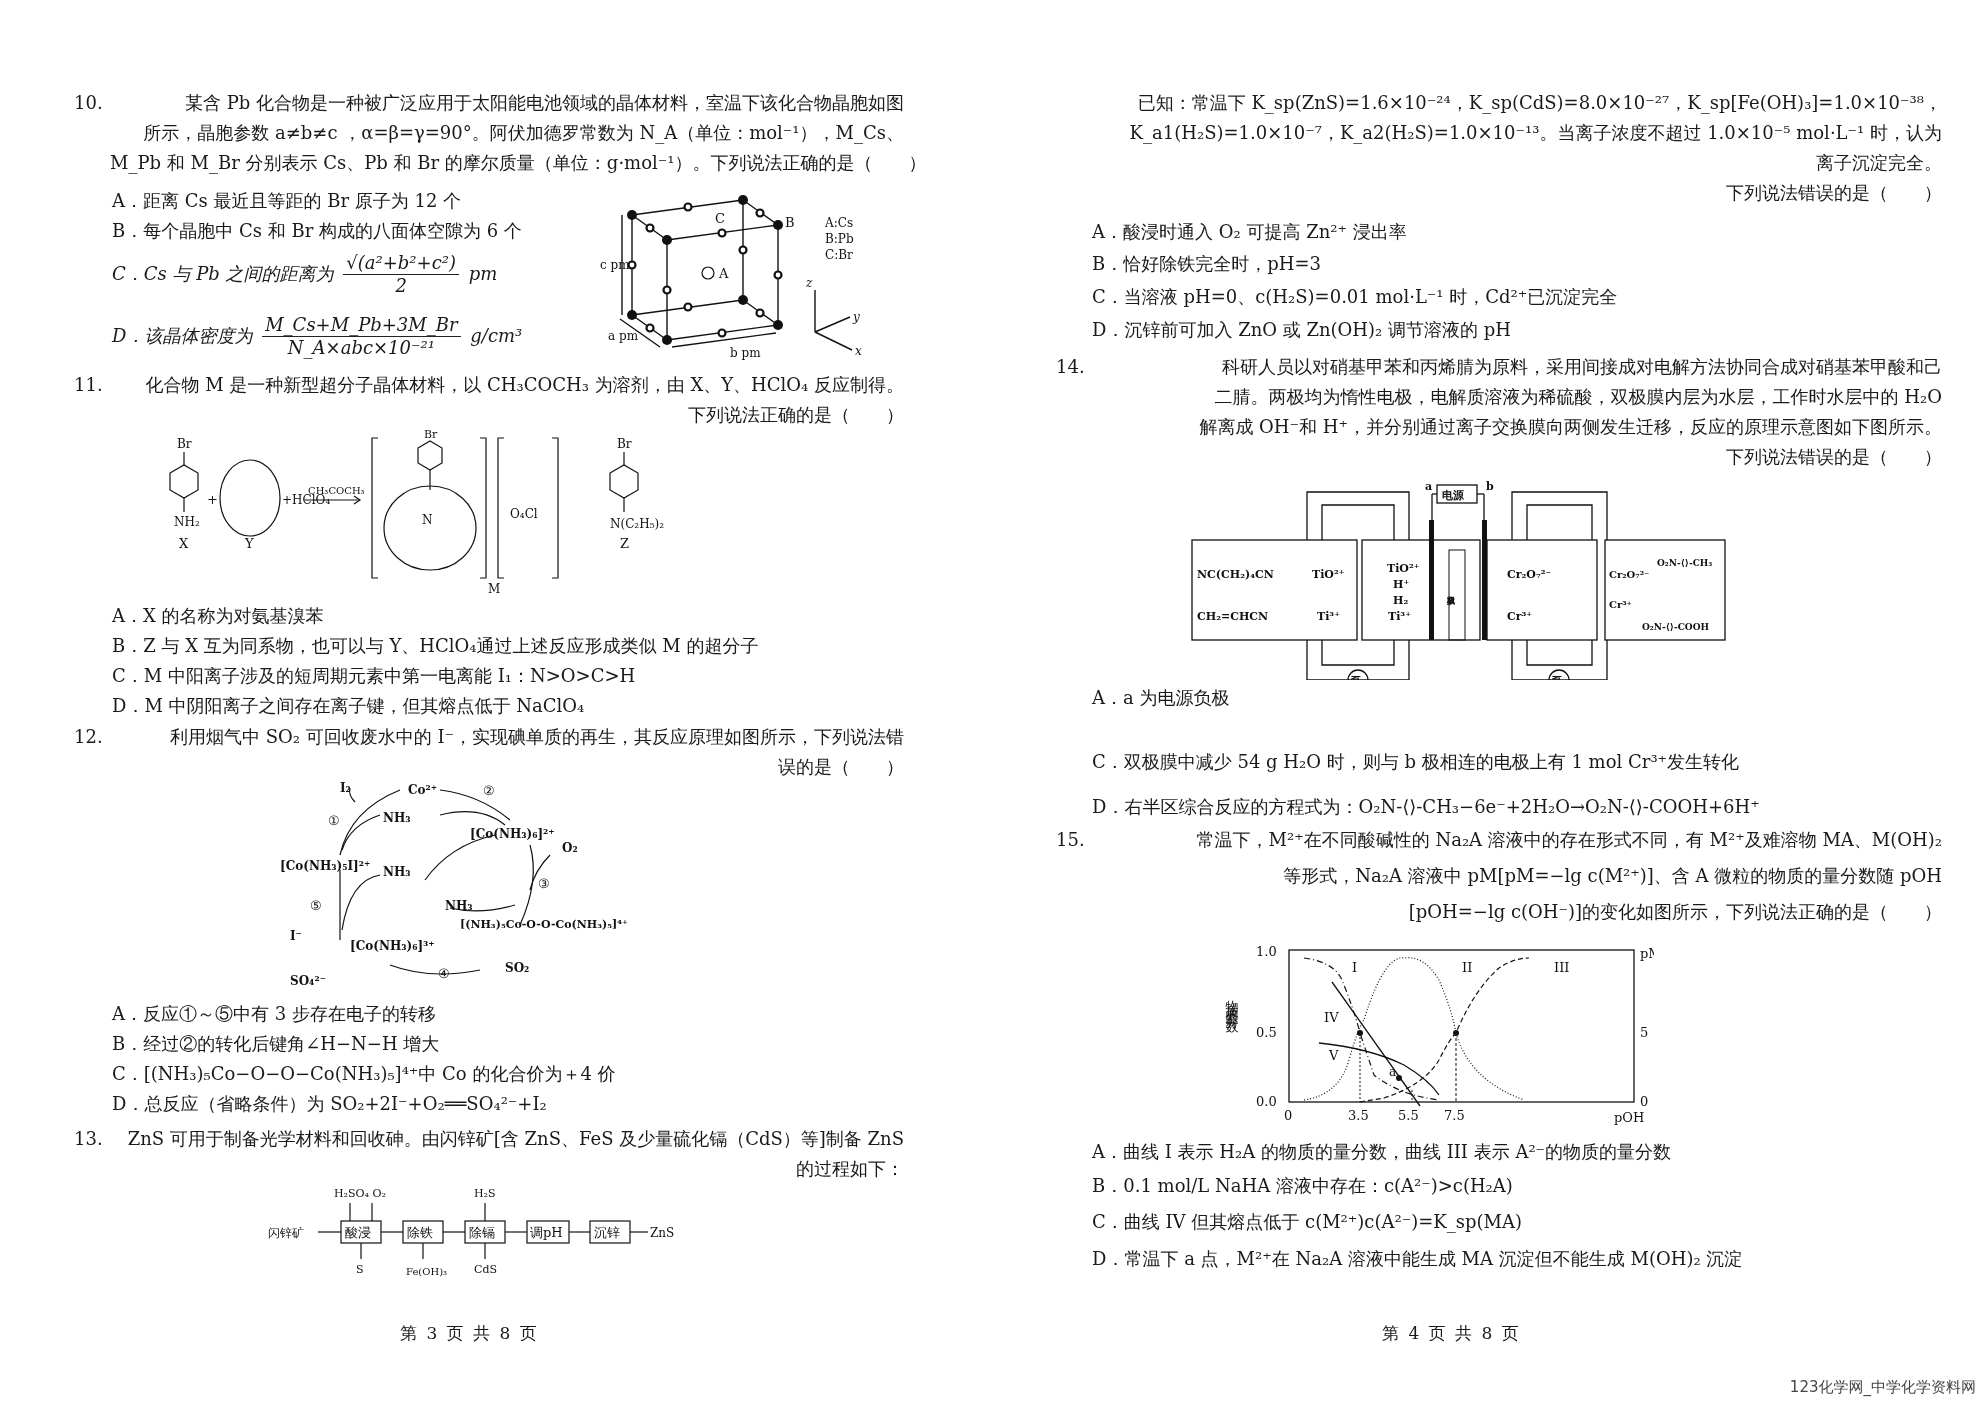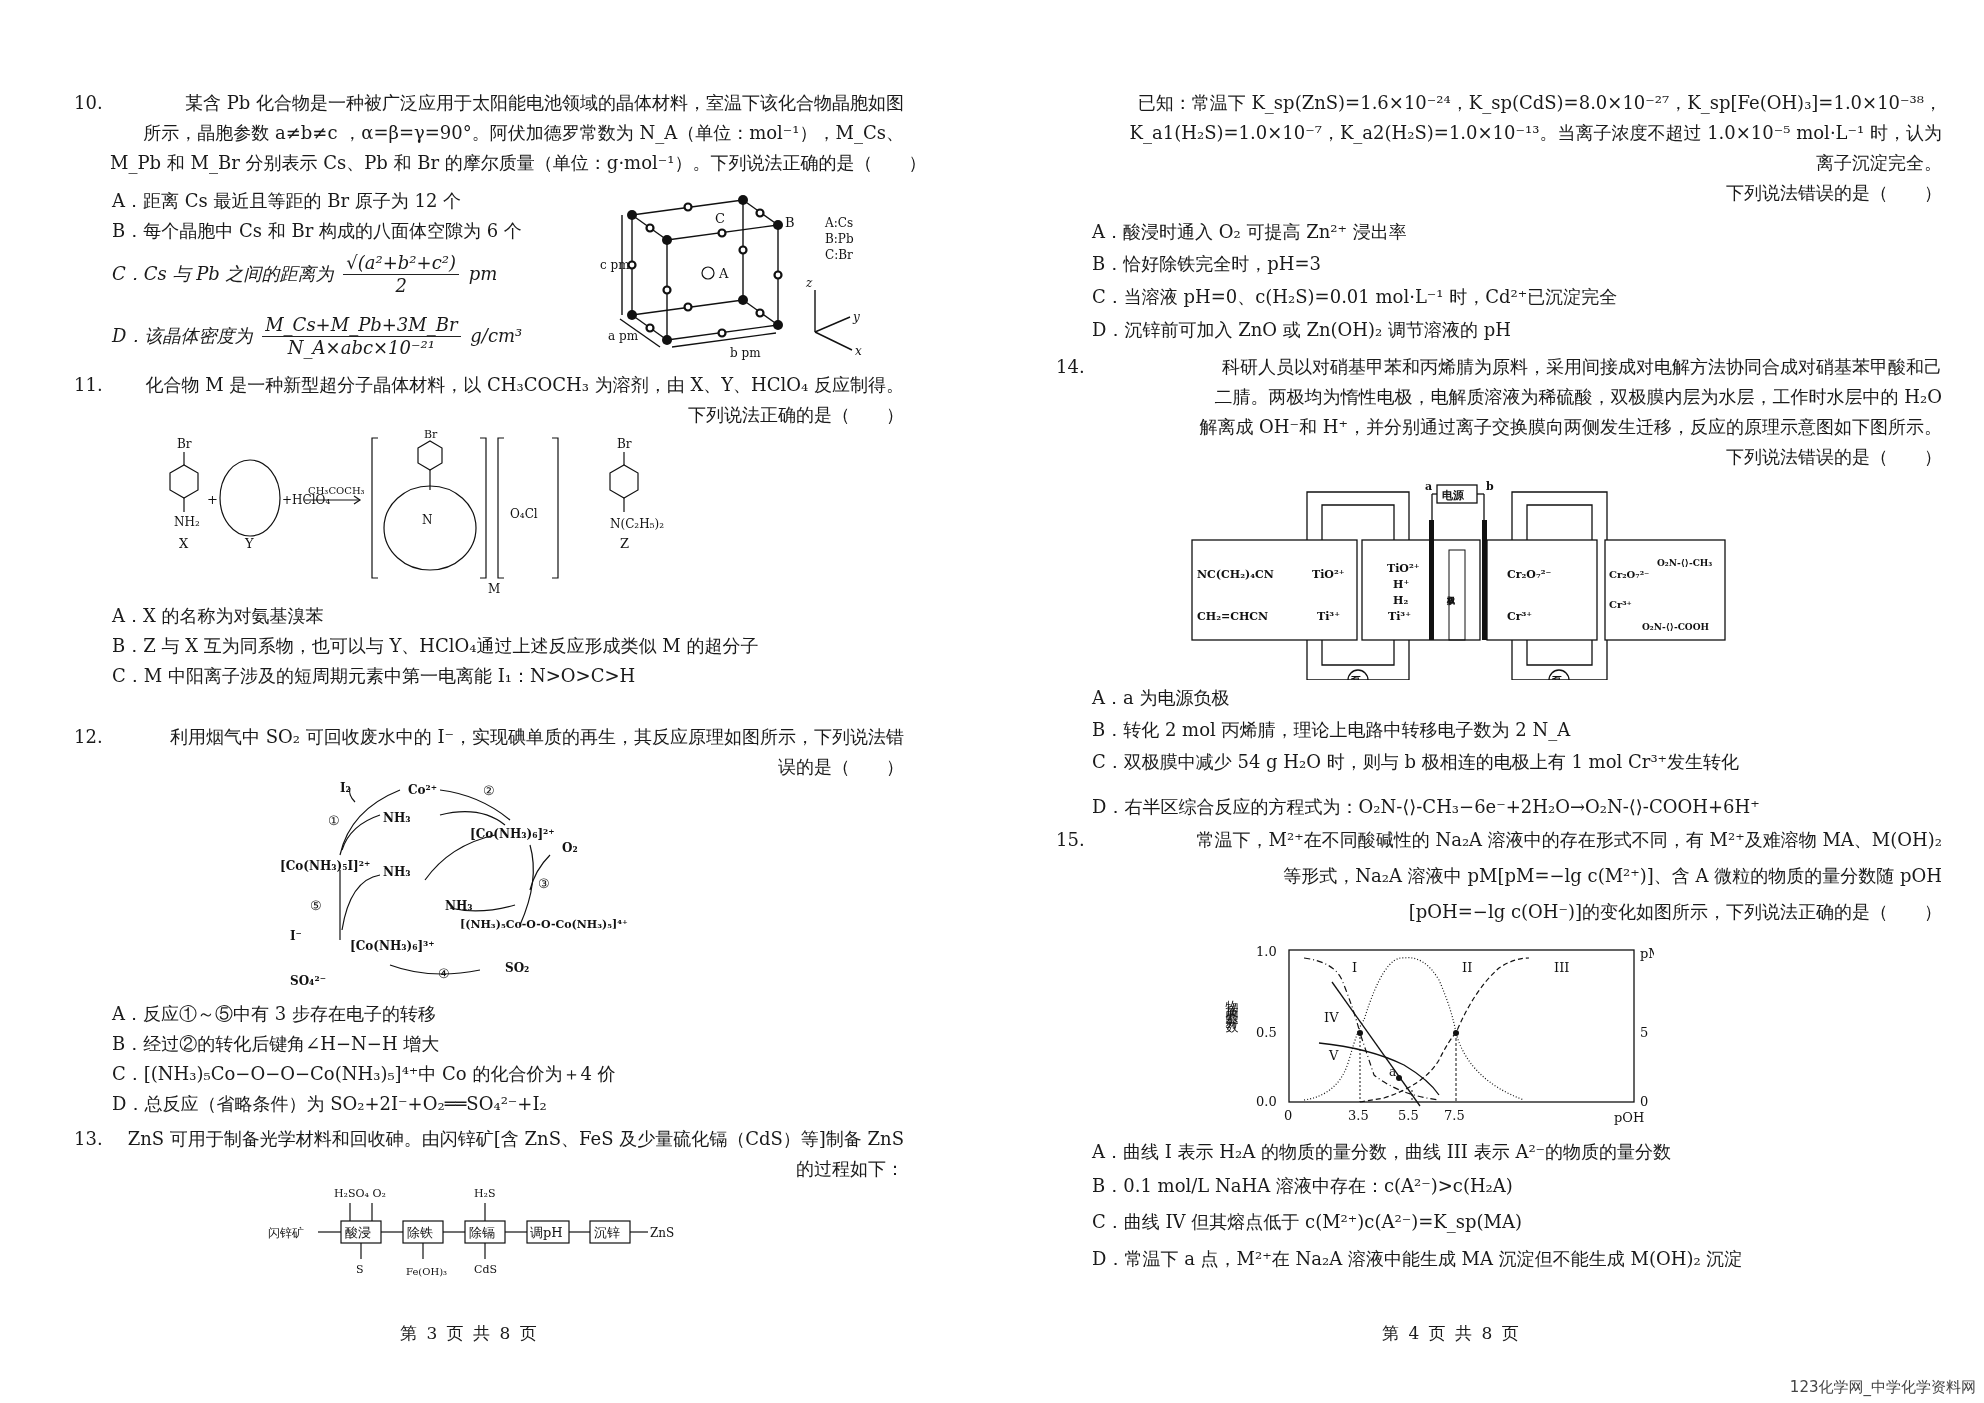--- a/index.html
+++ b/index.html
@@ -167,20 +167,21 @@
       <text x="338" y="165" font-size="12">M</text>
       <text x="467" y="20" font-size="12">Br</text>
       <text x="460" y="100" font-size="12">N(C₂H₅)₂</text>
       <text x="470" y="120" font-size="13">Z</text>
     </svg>
   </div>
 
   <div class="opt" style="left:112px;top:602px;">A．X 的名称为对氨基溴苯</div>
   <div class="opt" style="left:112px;top:632px;">B．Z 与 X 互为同系物，也可以与 Y、HClO₄通过上述反应形成类似 M 的超分子</div>
   <div class="opt" style="left:112px;top:662px;">C．M 中阳离子涉及的短周期元素中第一电离能 I₁：N&gt;O&gt;C&gt;H</div>
+  <div class="opt" style="left:112px;top:692px;">D．M 中阴阳离子之间存在离子键，但其熔点低于 NaClO₄</div>
 
   <div class="q" style="left:74px;top:722px;width:830px;">
     <span class="qnum">12.</span>
     <div class="qtext">
       <div class="line">利用烟气中 SO₂ 可回收废水中的 I⁻，实现碘单质的再生，其反应原理如图所示，下列说法错</div>
       <div class="line">误的是（　　）</div>
     </div>
   </div>
 
   <div class="fig" style="left:280px;top:780px;">
@@ -345,21 +346,20 @@
       <text x="320" y="98" font-size="11" font-weight="bold">Cr₂O₇²⁻</text>
       <text x="320" y="140" font-size="11" font-weight="bold">Cr³⁺</text>
       <text x="422" y="98" font-size="10" font-weight="bold">Cr₂O₇²⁻</text>
       <text x="470" y="86" font-size="9" font-weight="bold">O₂N-⟨⟩-CH₃</text>
       <text x="422" y="128" font-size="10" font-weight="bold">Cr³⁺</text>
       <text x="455" y="150" font-size="9" font-weight="bold">O₂N-⟨⟩-COOH</text>
     </svg>
   </div>
 
   <div class="opt" style="left:100px;top:684px;">A．a 为电源负极</div>
-  <div class="opt" style="left:100px;top:716px;">B．转化 2 mol 丙烯腈，理论上电路中转移电子数为 2 N_A</div>
   <div class="opt" style="left:100px;top:748px;">C．双极膜中减少 54 g H₂O 时，则与 b 极相连的电极上有 1 mol Cr³⁺发生转化</div>
   <div class="opt" style="left:100px;top:781px;margin-top:12px;">D．右半区综合反应的方程式为：O₂N-⟨⟩-CH₃−6e⁻+2H₂O→O₂N-⟨⟩-COOH+6H⁺</div>
 
   <div class="q" style="left:64px;top:822px;width:886px;line-height:36px;">
     <span class="qnum">15.</span>
     <div class="qtext">
       <div class="line">常温下，M²⁺在不同酸碱性的 Na₂A 溶液中的存在形式不同，有 M²⁺及难溶物 MA、M(OH)₂</div>
       <div class="line">等形式，Na₂A 溶液中 pM[pM=−lg c(M²⁺)]、含 A 微粒的物质的量分数随 pOH</div>
       <div class="line">[pOH=−lg c(OH⁻)]的变化如图所示，下列说法正确的是（　　）</div>
     </div>

